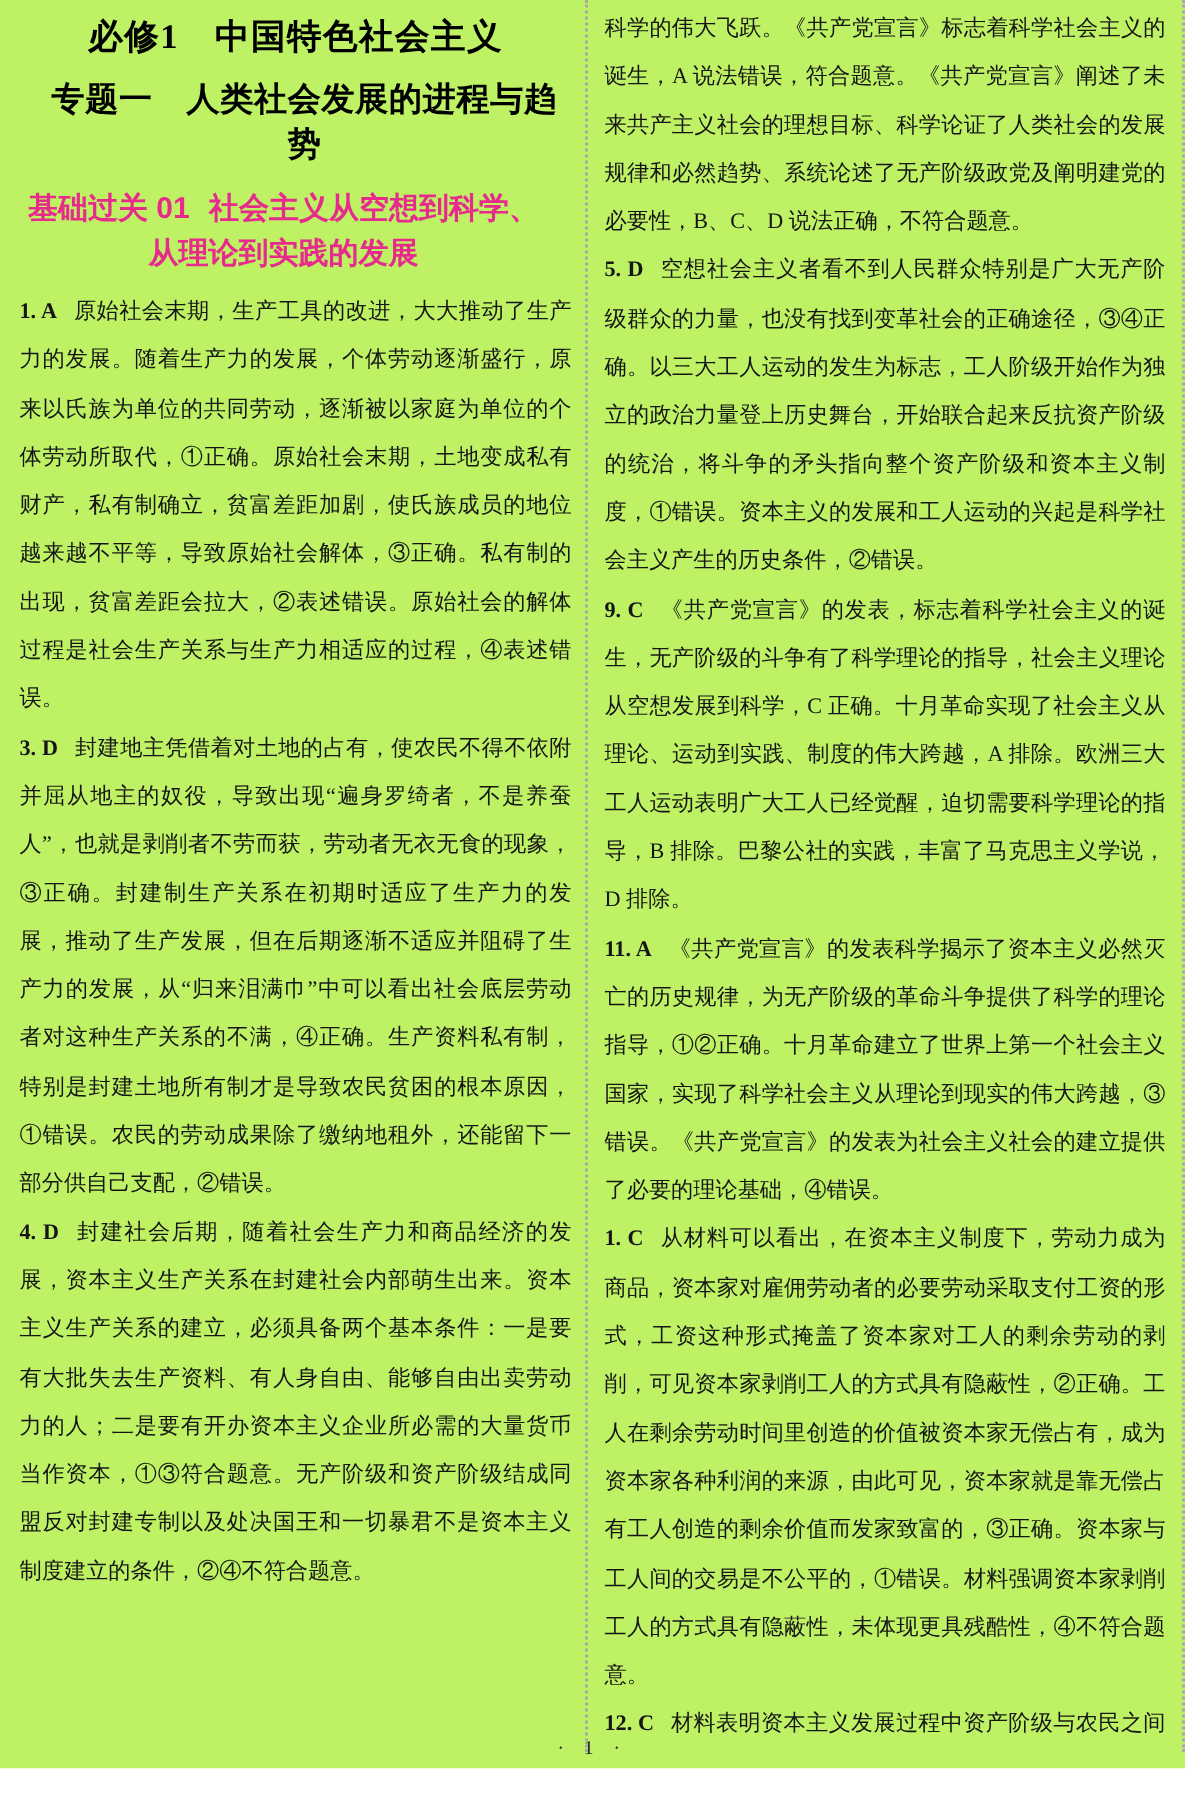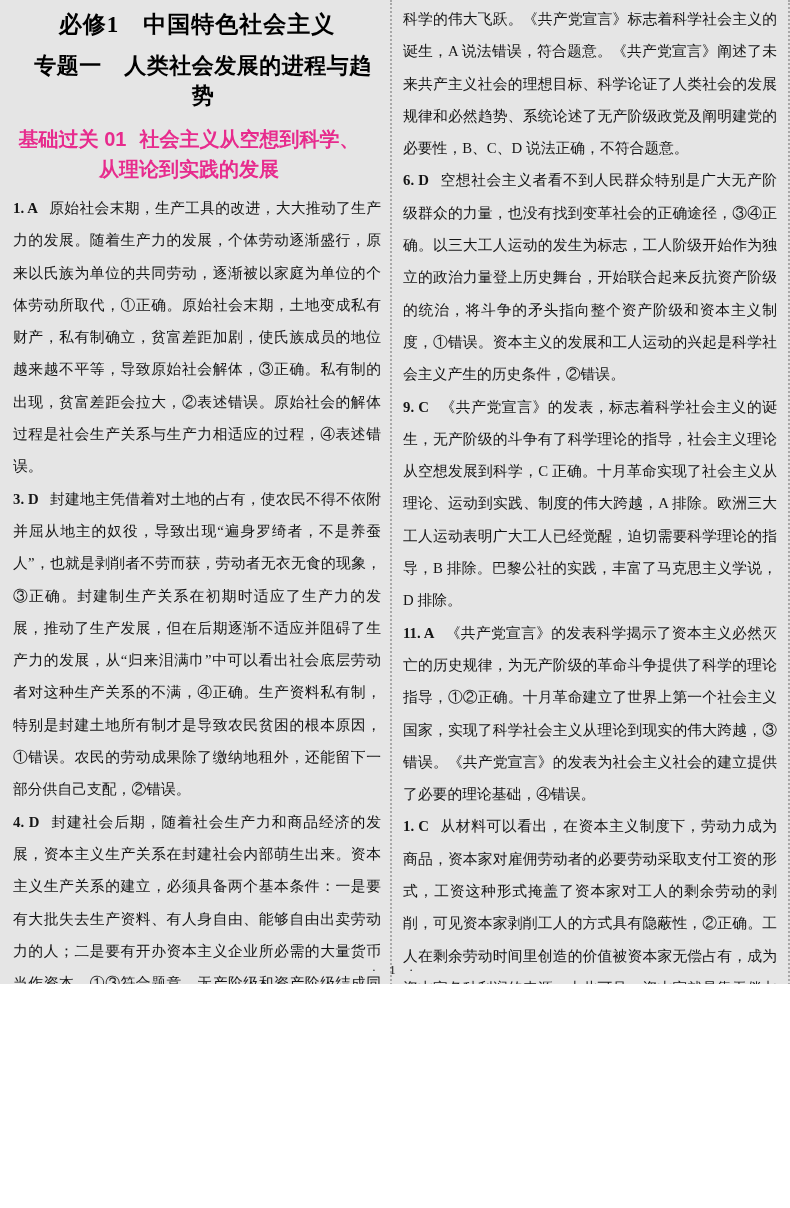--- a/index.html
+++ b/index.html
@@ -1,17 +1,17 @@
 <!DOCTYPE html>
 <html><head>
 <meta charset="utf-8">
 <style>
   html,body{margin:0;padding:0;background:#ffffff;}
   .page{
-    width:790px;height:984px;background:#e5e5e5;position:relative;
+    width:790px;height:1179px;background:#bef264;position:relative;
     font-family:"Liberation Serif", serif;color:#151515;overflow:hidden;
   }
   .columns{display:flex;height:1168px;}
   .col{box-sizing:border-box;overflow:hidden;}
   .col-left{
     width:392px;padding:6px 9px 0 13px;
     border-right:2px dotted #a8a8a8;
   }
   .col-right{
     width:398px;padding:3px 11px 0 11px;
@@ -56,21 +56,21 @@
       <p class="answer"><b class="ans-label">1. A</b><span>原始社会末期，生产工具的改进，大大推动了生产力的发展。随着生产力的发展，个体劳动逐渐盛行，原来以氏族为单位的共同劳动，逐渐被以家庭为单位的个体劳动所取代，①正确。原始社会末期，土地变成私有财产，私有制确立，贫富差距加剧，使氏族成员的地位越来越不平等，导致原始社会解体，③正确。私有制的出现，贫富差距会拉大，②表述错误。原始社会的解体过程是社会生产关系与生产力相适应的过程，④表述错误。</span></p>
       <p class="answer"><b class="ans-label">3. D</b><span>封建地主凭借着对土地的占有，使农民不得不依附并屈从地主的奴役，导致出现“遍身罗绮者，不是养蚕人”，也就是剥削者不劳而获，劳动者无衣无食的现象，③正确。封建制生产关系在初期时适应了生产力的发展，推动了生产发展，但在后期逐渐不适应并阻碍了生产力的发展，从“归来泪满巾”中可以看出社会底层劳动者对这种生产关系的不满，④正确。生产资料私有制，特别是封建土地所有制才是导致农民贫困的根本原因，①错误。农民的劳动成果除了缴纳地租外，还能留下一部分供自己支配，②错误。</span></p>
       <p class="answer"><b class="ans-label">4. D</b><span>封建社会后期，随着社会生产力和商品经济的发展，资本主义生产关系在封建社会内部萌生出来。资本主义生产关系的建立，必须具备两个基本条件：一是要有大批失去生产资料、有人身自由、能够自由出卖劳动力的人；二是要有开办资本主义企业所必需的大量货币当作资本，①③符合题意。无产阶级和资产阶级结成同盟反对封建专制以及处决国王和一切暴君不是资本主义制度建立的条件，②④不符合题意。</span></p>
       <p class="answer"></p>
 
     </div>
 
     <div class="col col-right">
       <p class="answer"><span>科学的伟大飞跃。《共产党宣言》标志着科学社会主义的诞生，A 说法错误，符合题意。《共产党宣言》阐述了未来共产主义社会的理想目标、科学论证了人类社会的发展规律和必然趋势、系统论述了无产阶级政党及阐明建党的必要性，B、C、D 说法正确，不符合题意。</span></p>
 
-      <p class="answer"><b class="ans-label">6. D</b><span>空想社会主义者看不到人民群众特别是广大无产阶级群众的力量，也没有找到变革社会的正确途径，③④正确。以三大工人运动的发生为标志，工人阶级开始作为独立的政治力量登上历史舞台，开始联合起来反抗资产阶级的统治，将斗争的矛头指向整个资产阶级和资本主义制度，①错误。资本主义的发展和工人运动的兴起是科学社会主义产生的历史条件，②错误。</span></p>
+      <p class="answer"><b class="ans-label">5. D</b><span>空想社会主义者看不到人民群众特别是广大无产阶级群众的力量，也没有找到变革社会的正确途径，③④正确。以三大工人运动的发生为标志，工人阶级开始作为独立的政治力量登上历史舞台，开始联合起来反抗资产阶级的统治，将斗争的矛头指向整个资产阶级和资本主义制度，①错误。资本主义的发展和工人运动的兴起是科学社会主义产生的历史条件，②错误。</span></p>
       <p class="answer"><b class="ans-label">9. C</b><span>《共产党宣言》的发表，标志着科学社会主义的诞生，无产阶级的斗争有了科学理论的指导，社会主义理论从空想发展到科学，C 正确。十月革命实现了社会主义从理论、运动到实践、制度的伟大跨越，A 排除。欧洲三大工人运动表明广大工人已经觉醒，迫切需要科学理论的指导，B 排除。巴黎公社的实践，丰富了马克思主义学说，D 排除。</span></p>
       <p class="answer"><b class="ans-label">11. A</b><span>《共产党宣言》的发表科学揭示了资本主义必然灭亡的历史规律，为无产阶级的革命斗争提供了科学的理论指导，①②正确。十月革命建立了世界上第一个社会主义国家，实现了科学社会主义从理论到现实的伟大跨越，③错误。《共产党宣言》的发表为社会主义社会的建立提供了必要的理论基础，④错误。</span></p>
       <p class="answer"><b class="ans-label">1. C</b><span>从材料可以看出，在资本主义制度下，劳动力成为商品，资本家对雇佣劳动者的必要劳动采取支付工资的形式，工资这种形式掩盖了资本家对工人的剩余劳动的剥削，可见资本家剥削工人的方式具有隐蔽性，②正确。工人在剩余劳动时间里创造的价值被资本家无偿占有，成为资本家各种利润的来源，由此可见，资本家就是靠无偿占有工人创造的剩余价值而发家致富的，③正确。资本家与工人间的交易是不公平的，①错误。材料强调资本家剥削工人的方式具有隐蔽性，未体现更具残酷性，④不符合题意。</span></p>
       <p class="answer"><b class="ans-label">12. C</b><span>材料表明资本主义发展过程中资产阶级与农民之间的关系，失去生产资料的劳动者只能出卖自己的劳动力，资产阶级依靠暴力、掠夺获取资本的原始积累，①②符合题意。③④在材料中未体现，排除。</span></p>
 
     </div>
 
   </div>
 
   <div class="footer">· 1 ·</div>

